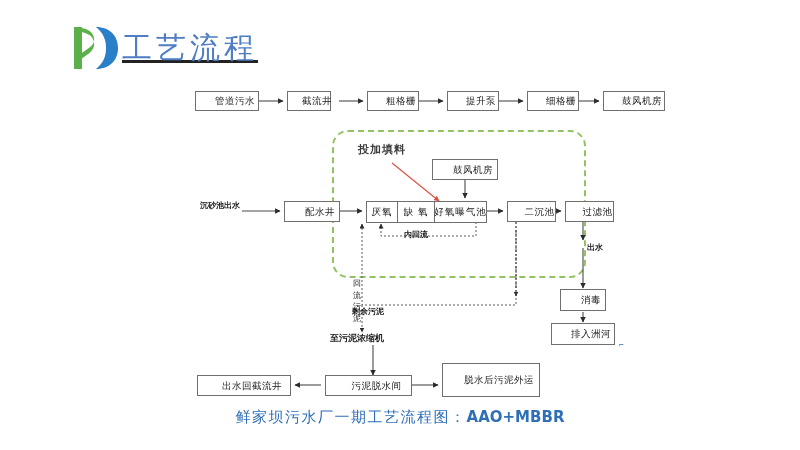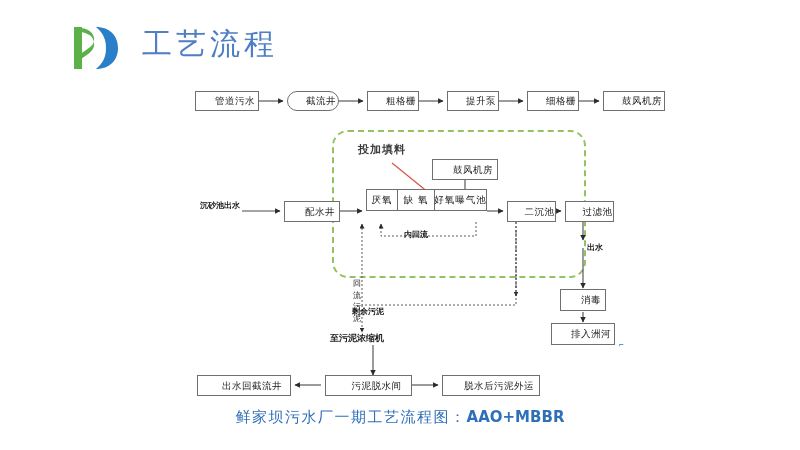--- a/index.html
+++ b/index.html
@@ -16,21 +16,23 @@
     font-family: "Liberation Sans", "DejaVu Sans", sans-serif;
     color: #222;
   }
 
   
   #header {
     position: absolute;
     left: 70px;
     top: 24px;
     display: flex;
-    gap: 20px;
+    align-items: center;
+    gap: 0;
+    text-decoration: underline;
   }
   #logo {
     width: 52px;
     height: 48px;
     flex: 0 0 auto;
   }
   #page-title {
     font-size: 30px;
     font-weight: 400;
     color: #4f7ec4;
@@ -213,31 +215,31 @@
     <g stroke="#5a5a5a" stroke-width="1" fill="none" stroke-dasharray="4,2,1,2">
       <path d="M 516 230 L 516 294"></path>
     </g>
 
     <g stroke="#d94f3d" stroke-width="1.1" fill="none">
       <line x1="392" y1="163" x2="439" y2="201" marker-end="url(#ahr)"></line>
     </g>
   </svg>
 
   <div class="node" style="left:195px; top:91px; width:64px; height:20px;">管道污水</div>
-  <div class="node" style="left:287px; top:91px; width:52px; height:20px;border-radius:10px;">截流井</div>
+  <div class="node" style="left:287px; top:91px; width:44px; height:20px;">截流井</div>
   <div class="node" style="left:367px; top:91px; width:52px; height:20px;">粗格栅</div>
   <div class="node" style="left:447px; top:91px; width:52px; height:20px;">提升泵</div>
   <div class="node" style="left:527px; top:91px; width:52px; height:20px;">细格栅</div>
   <div class="node" style="left:603px; top:91px; width:62px; height:20px;">鼓风机房</div>
 
   <div class="freetext" style="left:200px; top:202px;">沉砂池出水</div>
 
   <div class="node" style="left:284px; top:201px; width:56px; height:21px;">配水井</div>
 
-  <div id="reactor" style="left:366px; top:189px; width:121px;">
+  <div id="reactor" style="left:366px; top:201px; width:121px;">
     <span class="cell" style="width:32px;">厌氧</span>
     <span class="cell" style="width:38px;">缺 氧</span>
     <span class="cell" style="width:51px;">好氧曝气池</span>
   </div>
 
   <div class="node" style="left:507px; top:201px; width:49px; height:21px;">二沉池</div>
   <div class="node" style="left:565px; top:201px; width:49px; height:21px;">过滤池</div>
 
   <div class="node" style="left:432px; top:159px; width:66px; height:21px;">鼓风机房</div>
   <div class="freetext big" style="left:358px; top:144px;">投加填料</div>
@@ -246,20 +248,20 @@
   <div class="vtext" style="left:352px; top:240px;">回流污泥</div>
   <div class="freetext" style="left:352px; top:308px;">剩余污泥</div>
   <div class="freetext" style="left:330px; top:334px; font-size:9px;">至污泥浓缩机</div>
 
   <div class="freetext" style="left:587px; top:244px;">出水</div>
   <div class="node" style="left:560px; top:289px; width:46px; height:22px;">消毒</div>
   <div class="node" style="left:551px; top:323px; width:64px; height:22px;">排入洲河</div>
 
   <div class="node" style="left:197px; top:375px; width:94px; height:21px;">出水回截流井</div>
   <div class="node" style="left:325px; top:375px; width:87px; height:21px;">污泥脱水间</div>
-  <div class="node" style="left:442px; top:375px; width:98px; height:21px;">脱水后污泥外运</div>
+  <div class="node" style="left:442px; top:363px; width:98px; height:34px;">脱水后污泥外运</div>
 
   <span class="mark" style="left:619px; top:340px;">⌐</span>
 </div>
 
 <div id="caption">
   <span>鲜家坝污水厂一期工艺流程图：</span><span class="suffix">AAO+MBBR</span>
 </div>
 
 </body></html>

